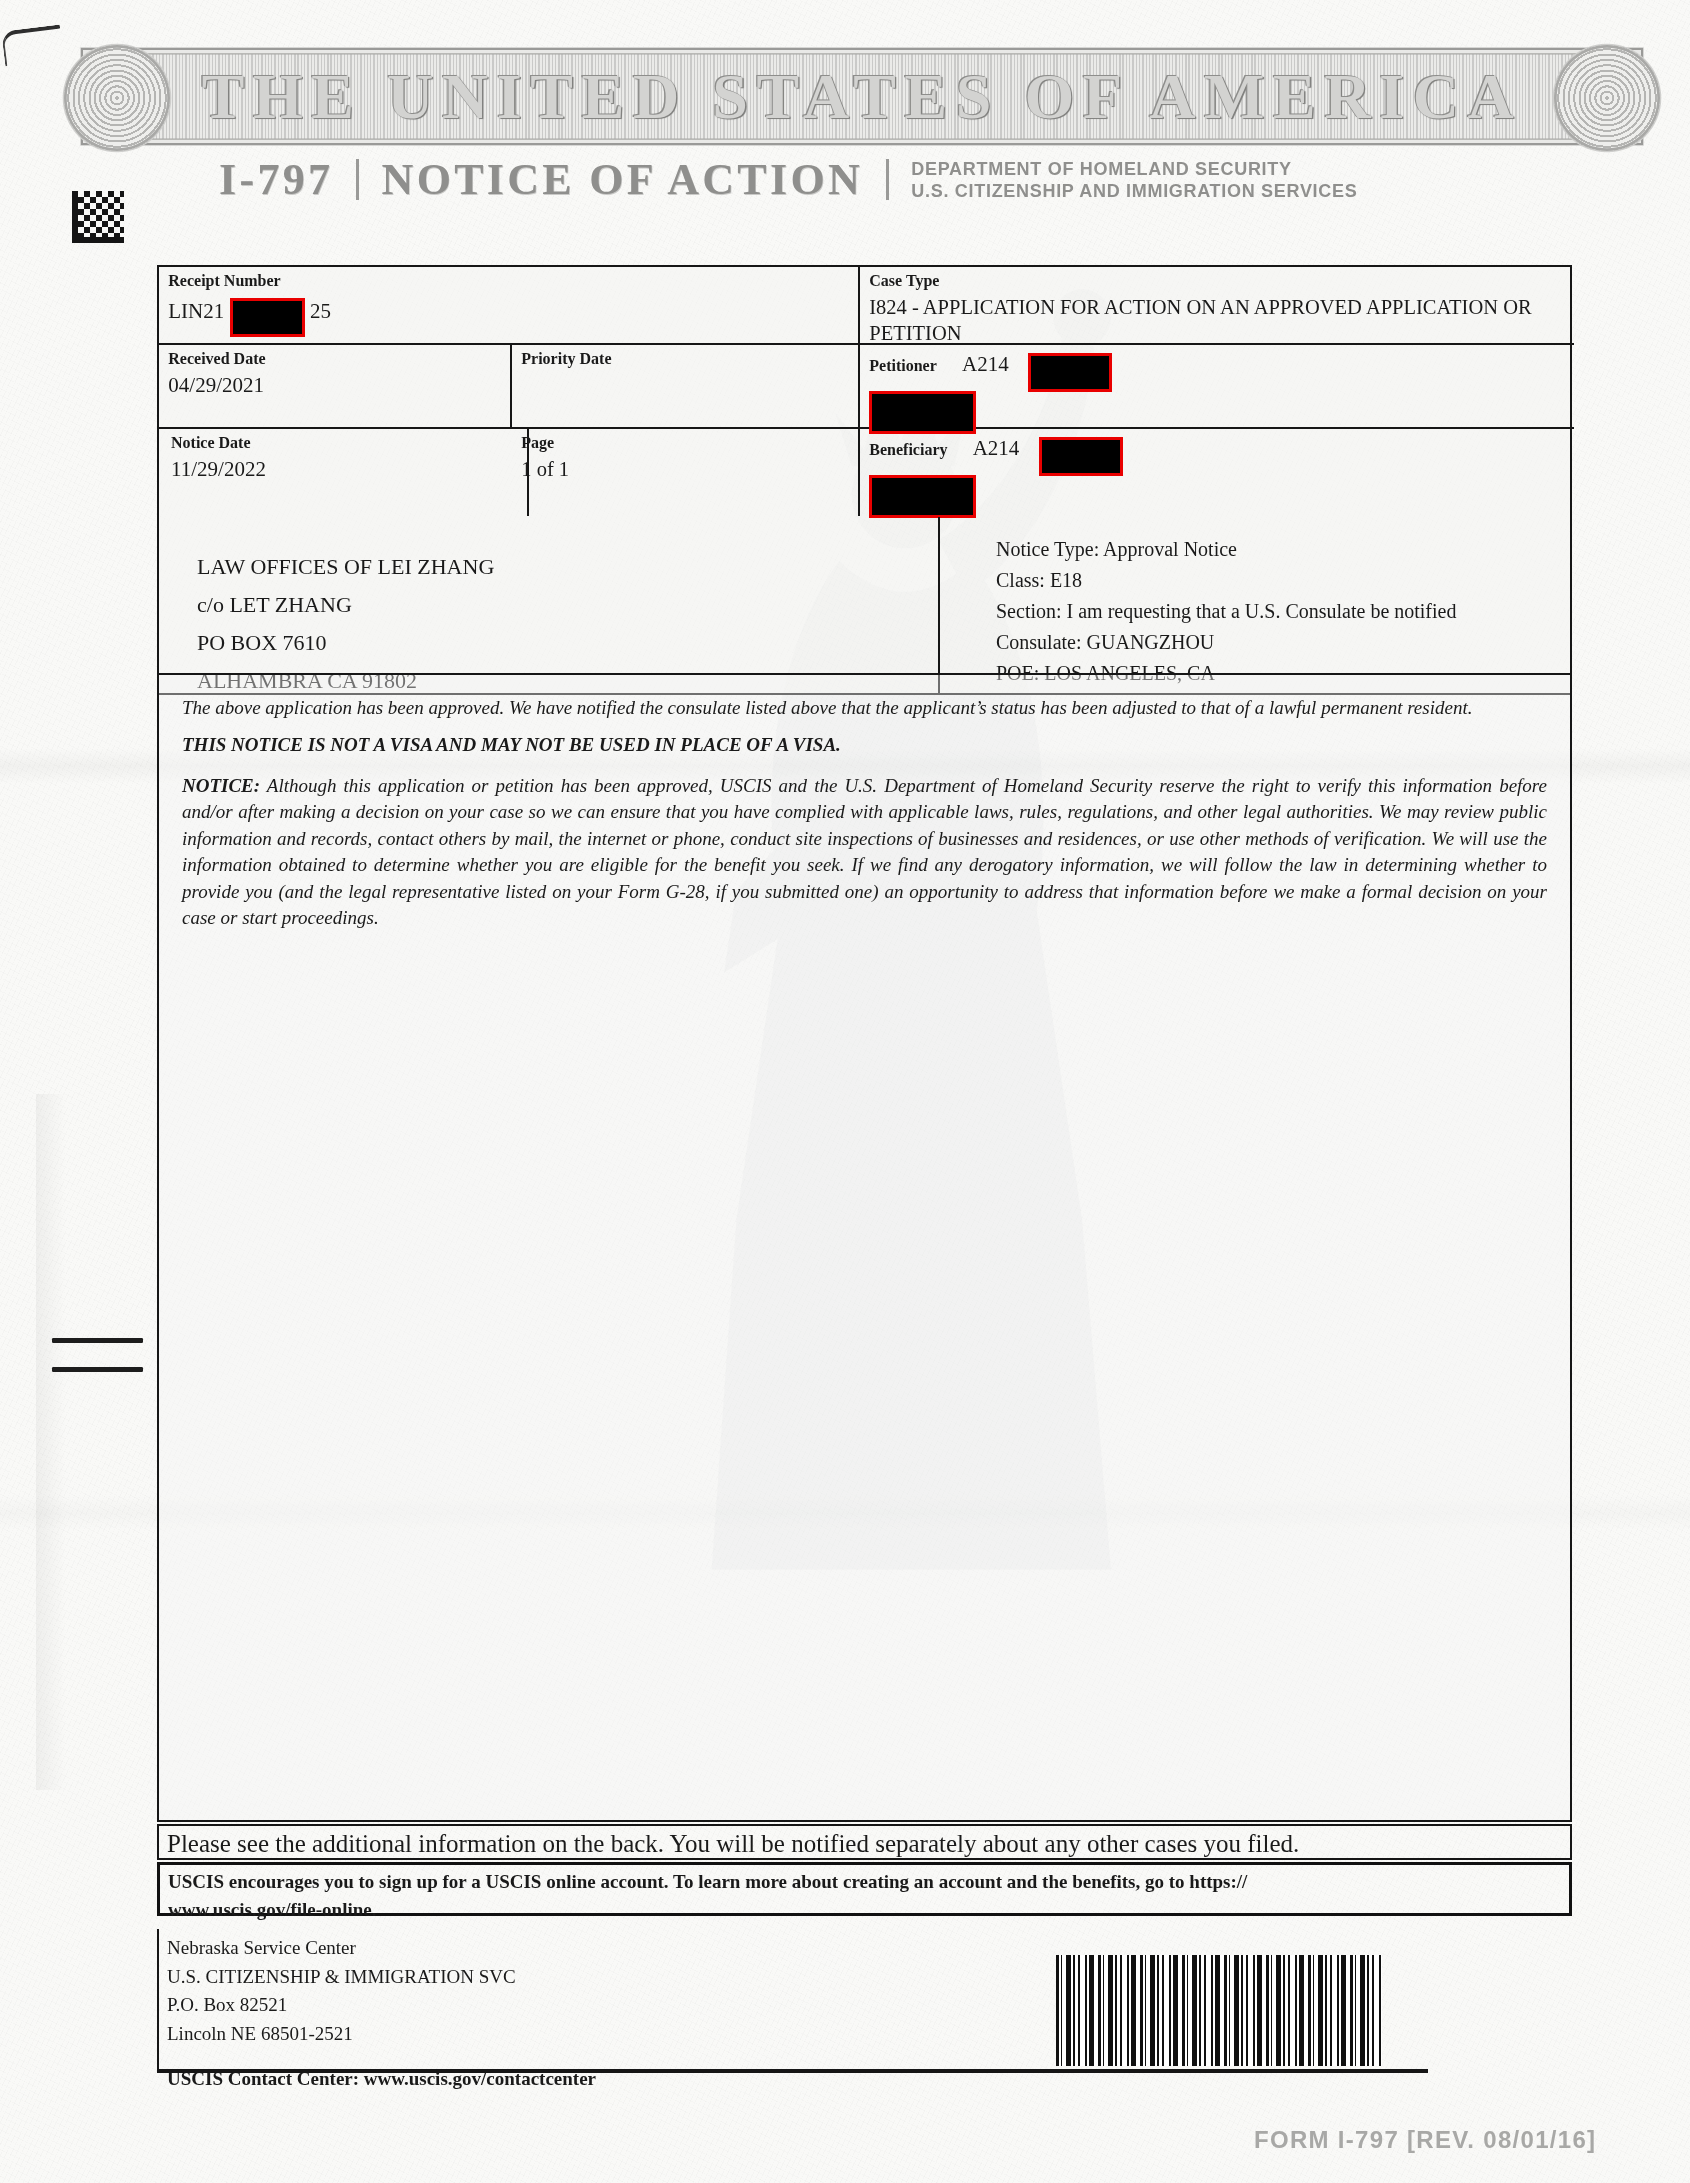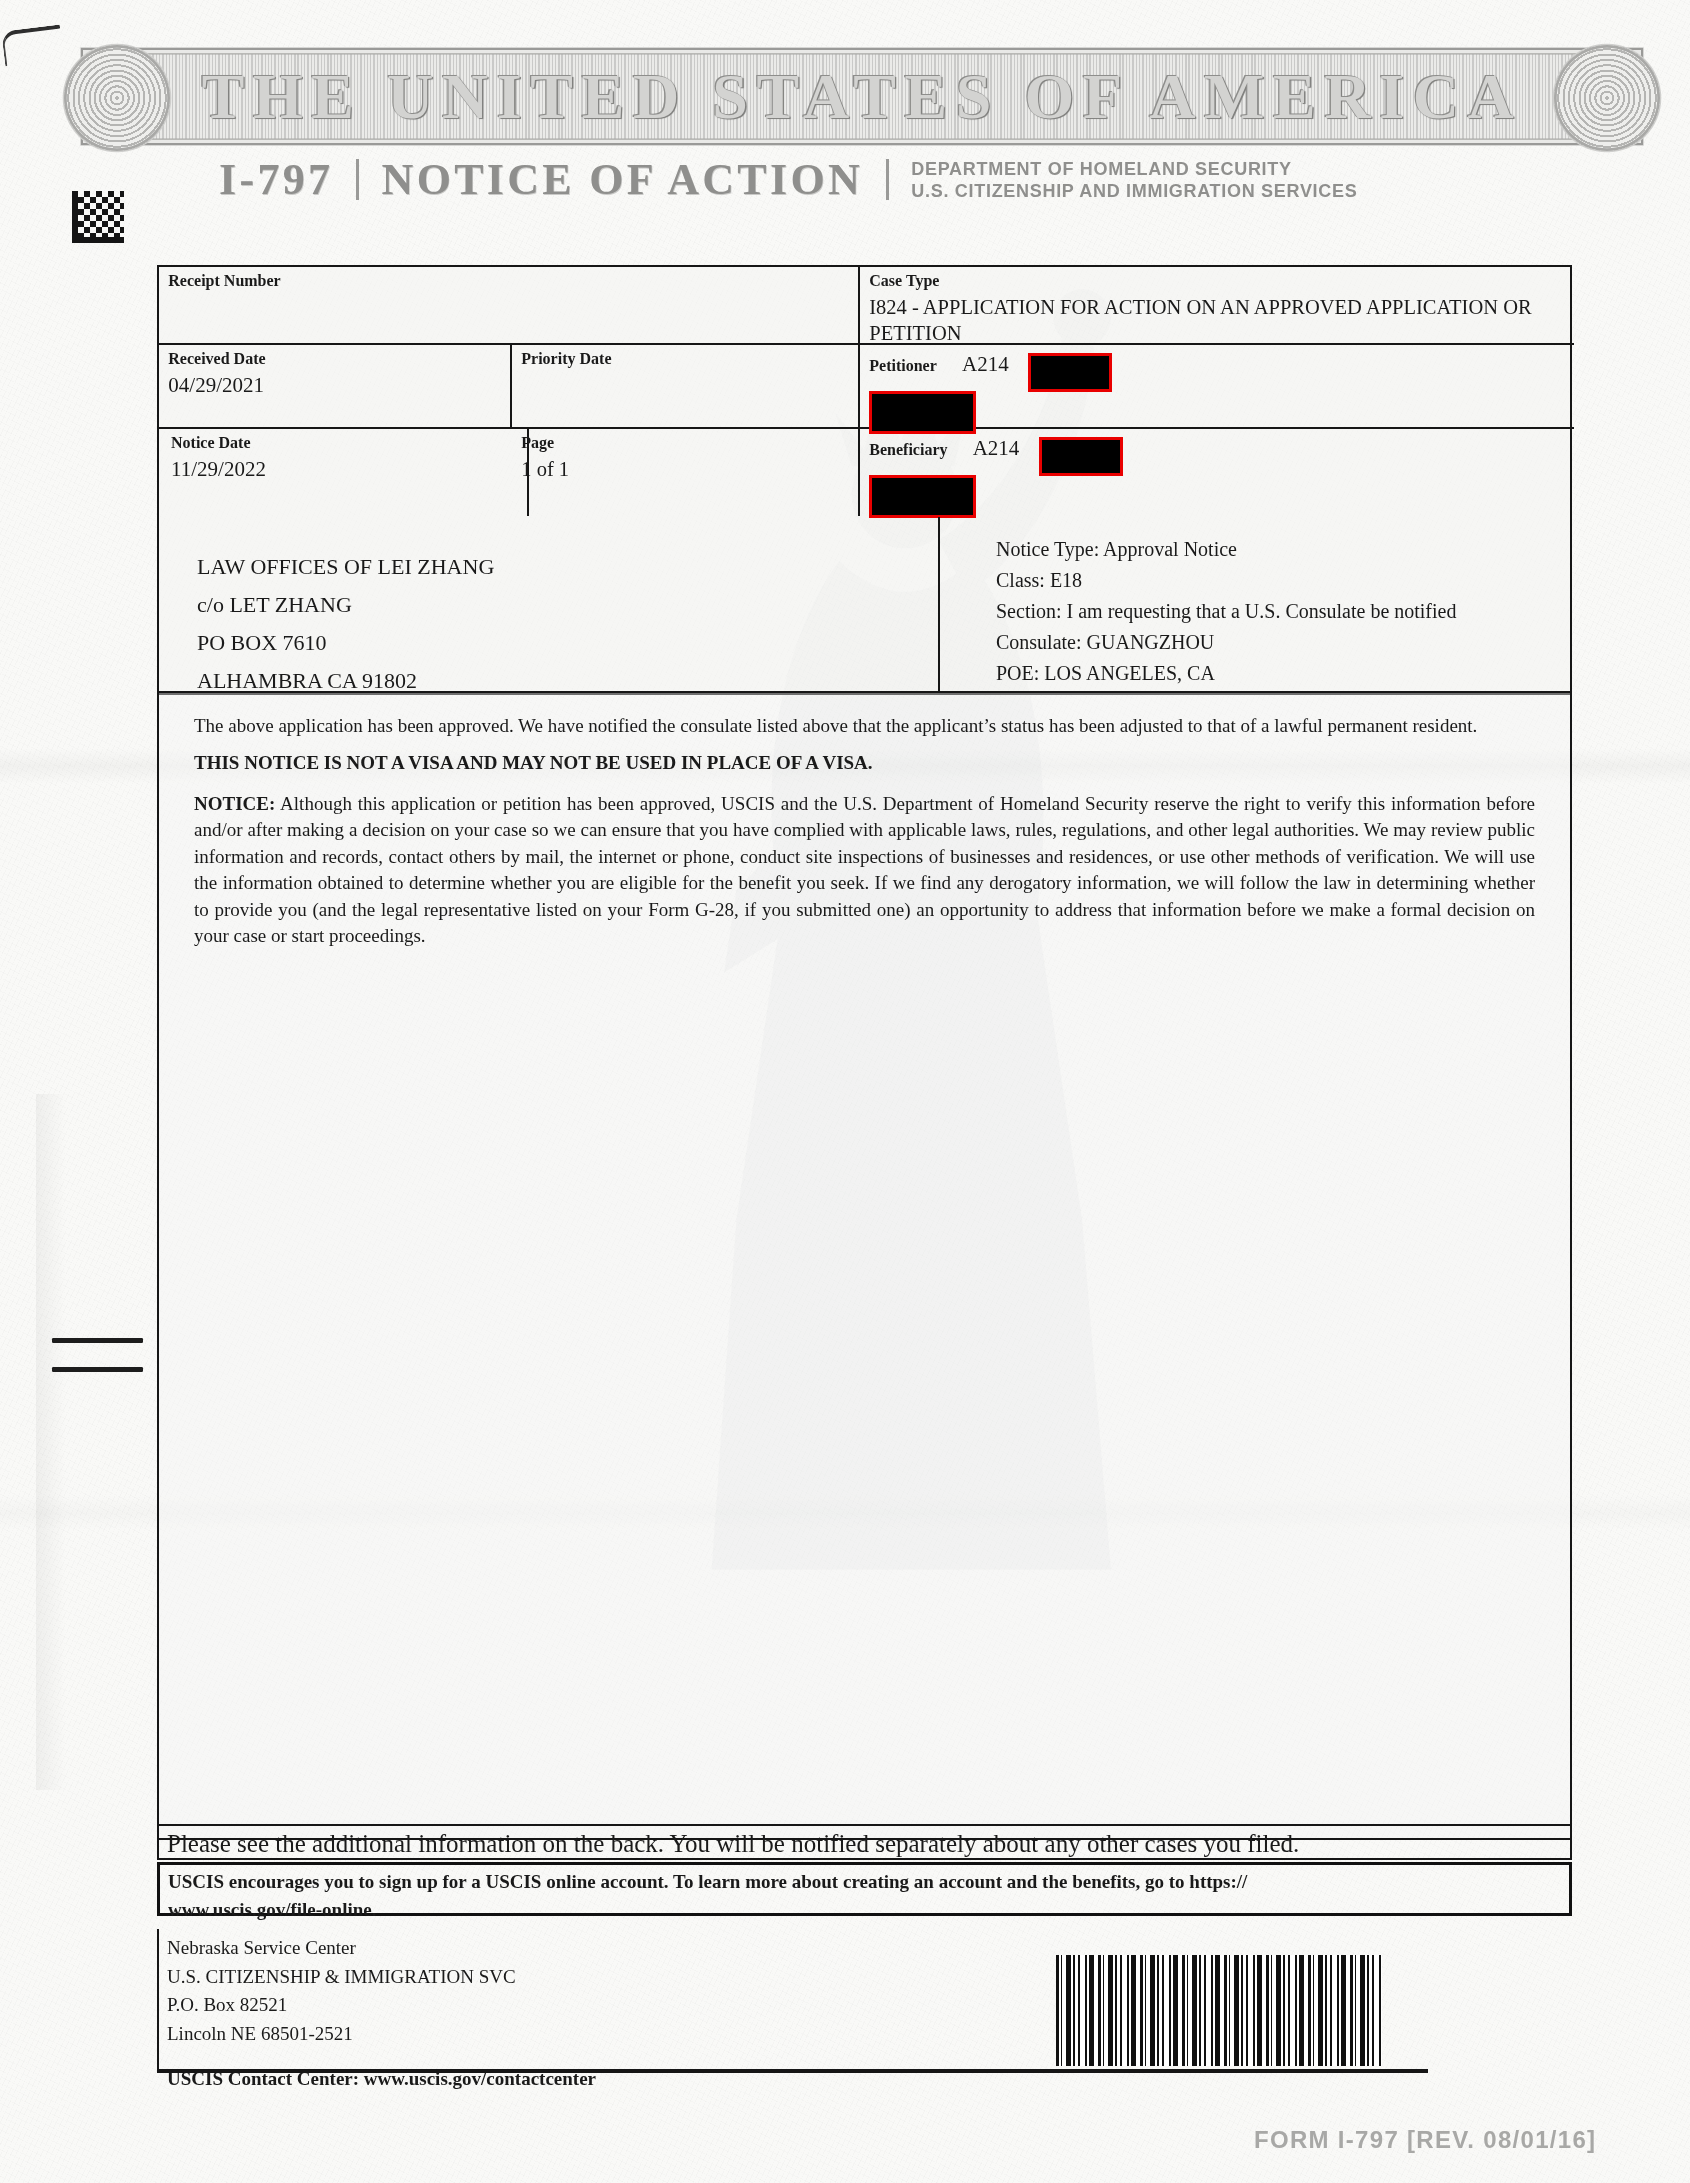--- a/index.html
+++ b/index.html
@@ -50,22 +50,22 @@
   .val{font-size:20.5px;line-height:26.5px;margin-top:2.7px;}
   .val-lg{font-size:21px;}
   .redact{display:inline-block;background:#000;border:3.3px solid #e90000;vertical-align:middle;}
   .redact.inline{width:69px;height:33px;margin:0 5.3px;transform:translateY(4px);}
   .redact.inline2{width:78px;height:33px;margin-left:17px;transform:translateY(4px);}
   .redact.block{display:block;width:101px;height:37px;margin-top:3.3px;}
   .a-num{font-size:21px;margin-left:22.5px;}
   .addr{padding:30.5px 0 0 38px;font-size:22px;line-height:38px;}
   .ndetails{padding:17px 20px 0 56px;font-size:20px;line-height:31px;}
   
-  .bodybox{position:absolute;left:157px;top:691px;width:1415px;height:1149px;box-sizing:border-box;
-    border:2.7px solid #161616;padding:20px 35px;background:rgba(246,246,244,0.4);}
+  .bodybox{position:absolute;left:157px;top:673px;width:1415px;height:1149px;box-sizing:border-box;
+    border:2.7px solid #161616;padding:20px 23px;background:rgba(246,246,244,0.4);font-style:italic;}
   .para{font-size:19px;line-height:26.5px;text-align:justify;}
   .visa-warning{font-weight:bold;font-size:19px;margin-top:12px;}
   .notice-para{margin-top:17px;}
   .b{font-weight:bold;}
   
   .row-additional{position:absolute;left:157px;top:1824px;width:1415px;height:36px;box-sizing:border-box;
     border:2px solid #161616;padding:4px 8px;font-size:25px;}
   .row-online{position:absolute;left:157px;top:1862px;width:1415px;height:54px;box-sizing:border-box;
     border:3.3px solid #111;padding:3.3px 8px;font-size:19px;font-weight:bold;line-height:28px;}
   .service-box{position:absolute;left:157px;top:1929px;width:1415px;height:142px;box-sizing:border-box;
@@ -120,20 +120,23 @@
       <span>U.S. CITIZENSHIP AND IMMIGRATION SERVICES</span>
     </span>
   </div>
 
   <div class="datamatrix"></div>
 
   <div class="table">
 
     <div class="cell" style="left:0;top:0;width:701px;height:78px;">
       <div class="lbl">Receipt Number</div>
+      <div class="val val-lg">
+        <span>LIN21</span><span class="redact inline"></span><span>25</span>
+      </div>
     </div>
     <div class="cell no-r" style="left:701px;top:0;width:714px;height:78px;">
       <div class="lbl">Case Type</div>
       <div class="val" style="padding-right:13.3px;">I824 - APPLICATION FOR ACTION ON AN APPROVED APPLICATION OR PETITION</div>
     </div>
 
     <div class="cell" style="left:0;top:78px;width:353px;height:84px;">
       <div class="lbl">Received Date</div>
       <div class="val val-lg">04/29/2021</div>
     </div>

